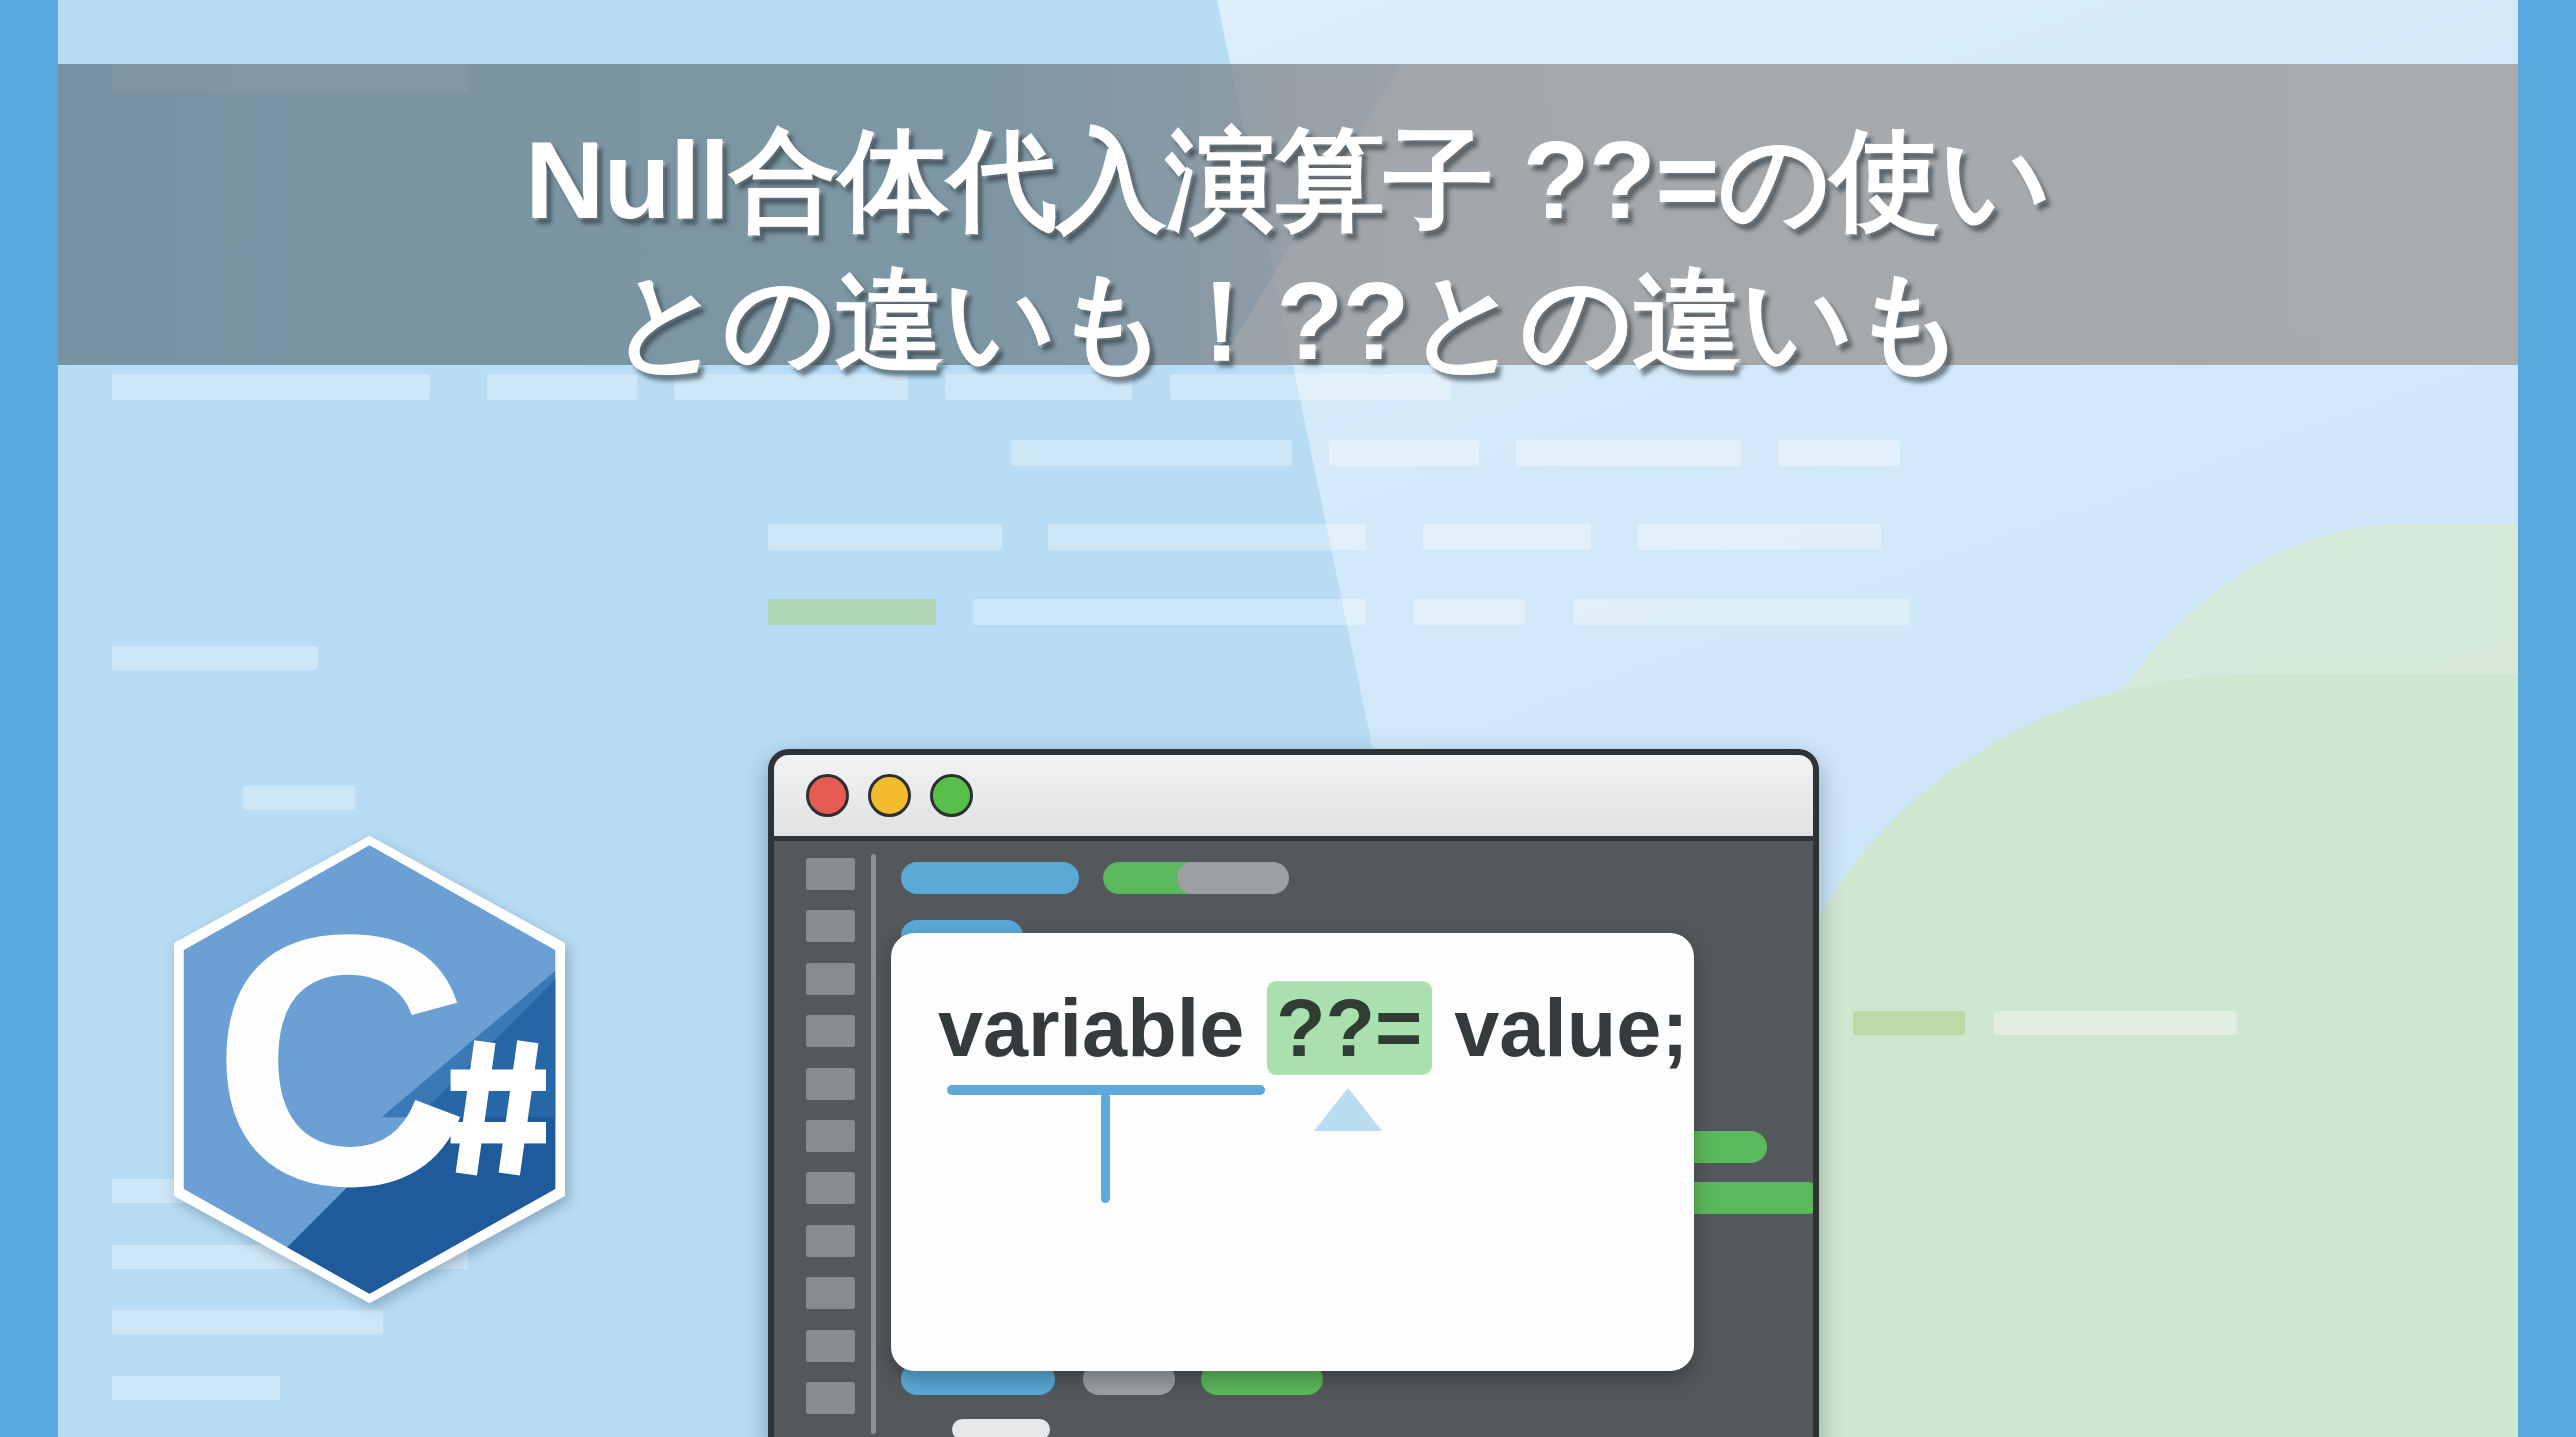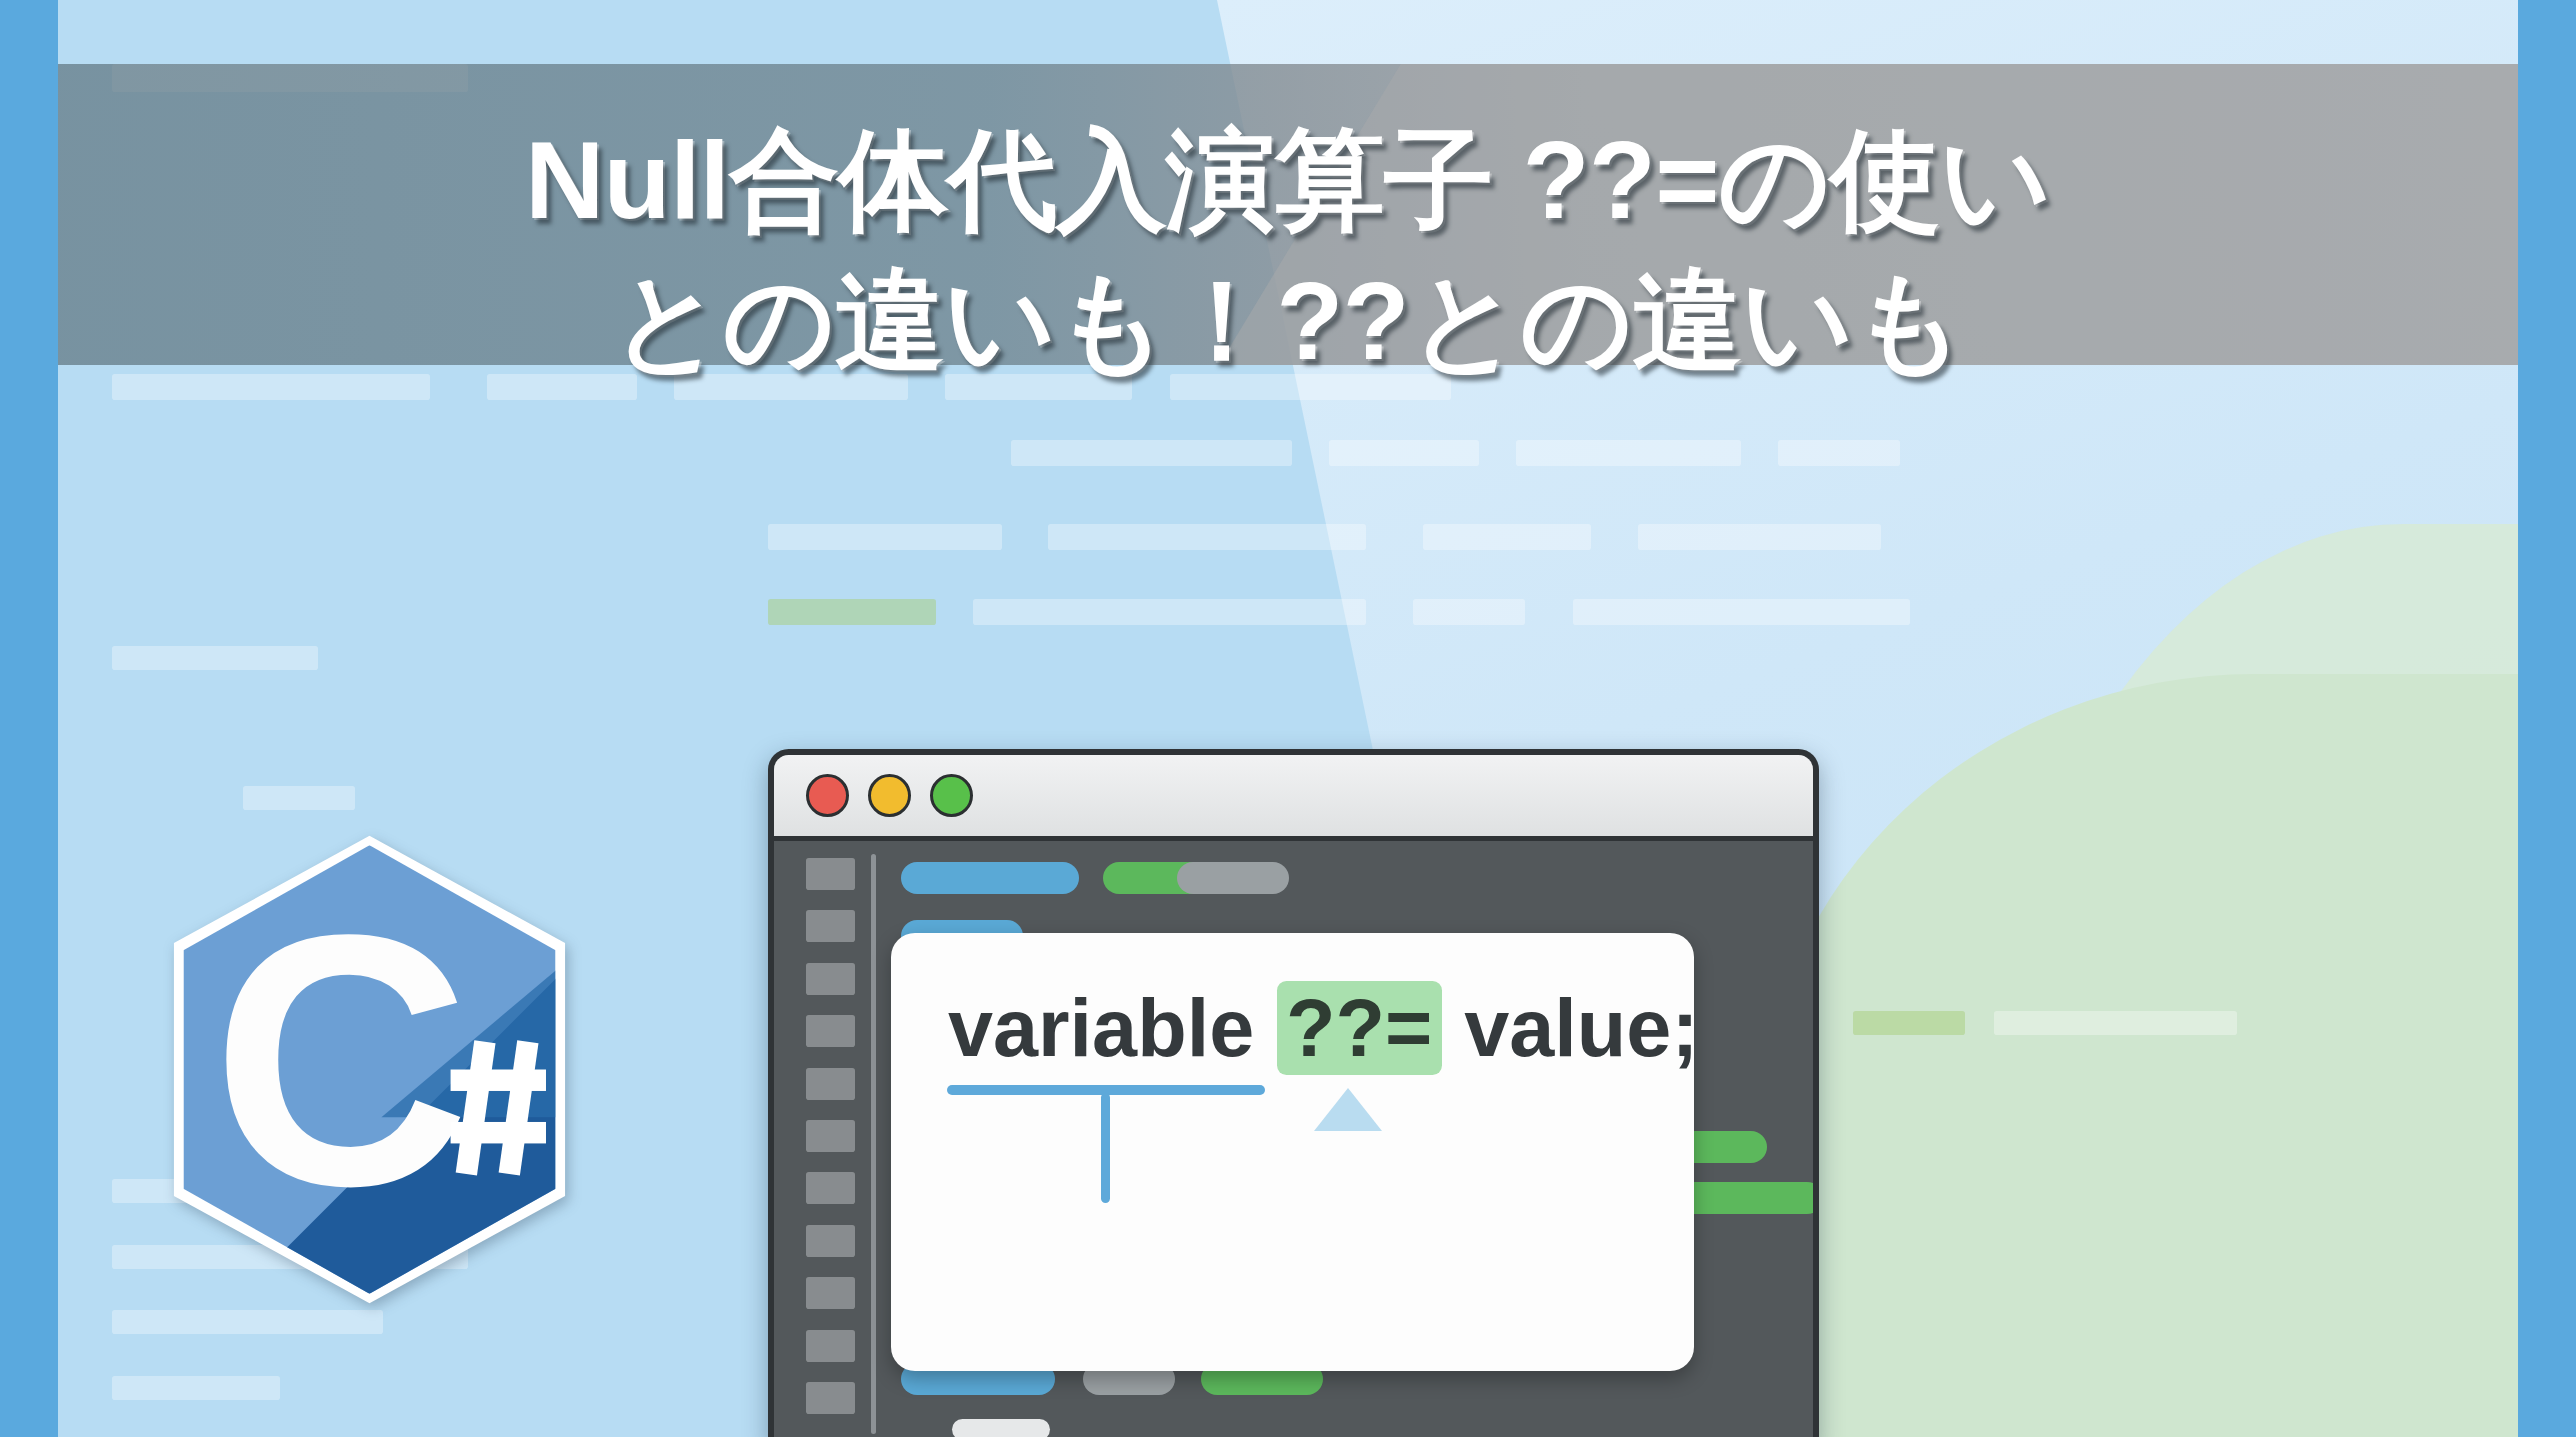--- a/index.html
+++ b/index.html
@@ -56,21 +56,21 @@
   .cline{position:absolute;height:32px;border-radius:16px;}
   .cline.blue{background:#5aa9d6;}
   .cline.green{background:#5cb85c;}
   .cline.gray{background:#9aa0a3;}
   .cline.pink{background:#b99aa4;}
   .cline.white{background:#e6e8e9;}
 
   
   .syntax-card{position:absolute;left:117px;top:92px;width:803px;height:438px;
       background:#fdfdfd;border-radius:24px;box-shadow:0 7.5px 19px rgba(0,0,0,.28);}
-  .syntax-line{position:absolute;left:57px;top:49px;white-space:nowrap;
+  .syntax-line{position:absolute;left:47px;top:49px;white-space:nowrap;
       font-family:"Liberation Sans",sans-serif;font-weight:bold;font-size:81px;color:#353a3d;}
   .op-hl{background:#a9e0ae;border-radius:9.4px;padding:1.9px 9.4px;color:#2f3d33;}
   .brace{position:absolute;left:56px;top:152px;width:318px;height:3.7px;}
   .brace-h{position:absolute;left:0;top:0;width:318px;height:10.3px;background:#5ea9da;border-radius:5.6px;}
   .brace-v{position:absolute;left:154px;top:8.4px;width:9.4px;height:110px;background:#5ea9da;border-radius:5.6px;}
   .cb-arrow{position:absolute;left:423px;top:155px;width:0;height:0;
       border-left:34px solid transparent;border-right:34px solid transparent;border-bottom:43px solid #b9dcf0;}
   .callout{position:absolute;left:276px;top:195px;width:477px;height:198px;
       background:#bfdff2;border-radius:20.6px;padding:24px 32px;box-sizing:border-box;}
   .callout-text{font-family:"Liberation Sans",sans-serif;font-weight:bold;font-size:49px;

